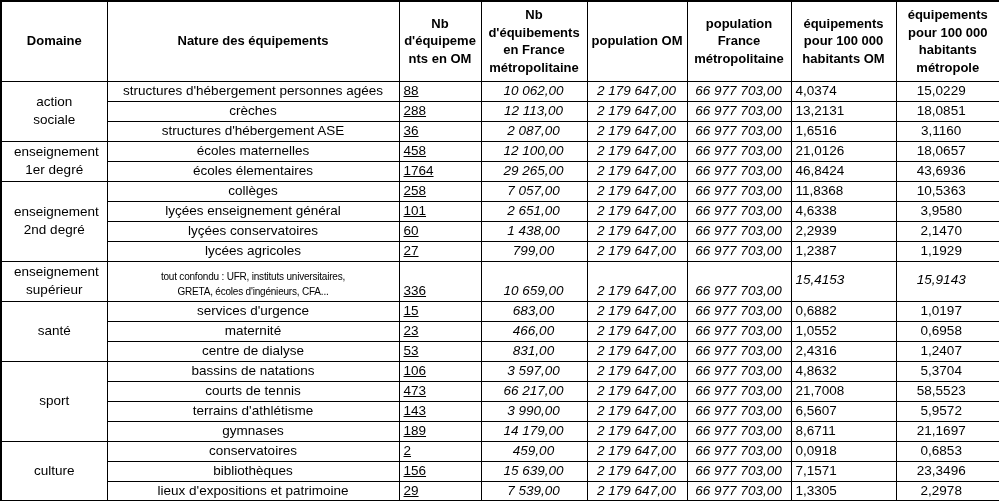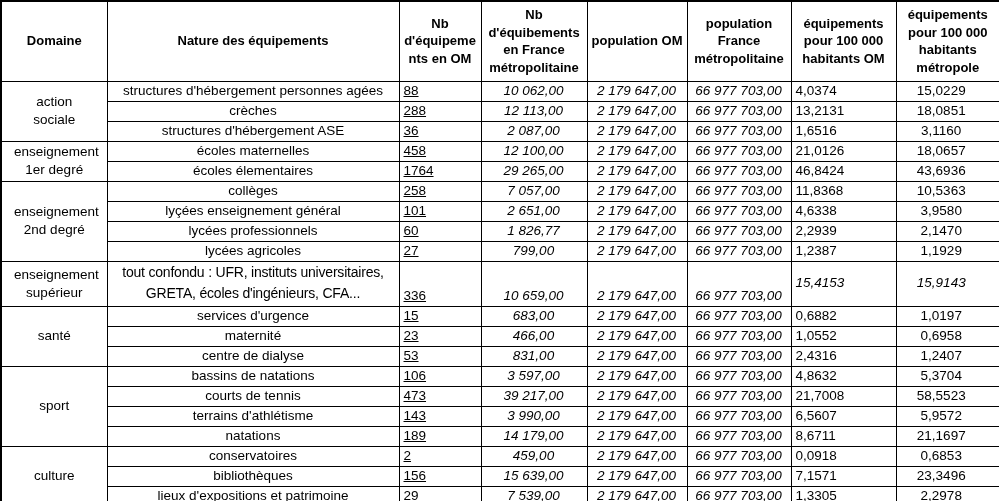--- a/index.html
+++ b/index.html
@@ -44,21 +44,21 @@
   td.domain {
     text-align: center;
     vertical-align: middle;
     white-space: normal;
     line-height: 1.3;
     padding: 0 12px;
   }
   td.nature { text-align: center; }
   td.wrap2 {
     white-space: pre-line;
-    font-size: 14px;
+    font-size: 10px;
     letter-spacing: -0.2px;
     line-height: 1.5;
     padding-bottom: 2px;
   }
   td.num-center { text-align: left; text-decoration: underline; }
   td.num-right  { text-align: center; padding-right: 5px; font-style: italic; }
   td.num-inset  { text-align: left; padding-right: 21px; }
   td.num-inset2 { text-align: center; padding-right: 17px; }
   td.vmid { vertical-align: middle; font-style: italic; }
 </style>
@@ -162,23 +162,23 @@
         <tr>
           <td class="nature">lyçées enseignement général</td>
           <td class="num-center">101</td>
           <td class="num-right">2 651,00</td>
           <td class="num-right">2 179 647,00</td>
           <td class="num-right">66 977 703,00</td>
           <td class="num-inset">4,6338</td>
           <td class="num-inset2">3,9580</td>
         </tr>
         <tr>
-          <td class="nature">lycées professionnels</td>
+          <td class="nature">lyçées conservatoires</td>
           <td class="num-center">60</td>
-          <td class="num-right">1 826,77</td>
+          <td class="num-right">1 438,00</td>
           <td class="num-right">2 179 647,00</td>
           <td class="num-right">66 977 703,00</td>
           <td class="num-inset">2,2939</td>
           <td class="num-inset2">2,1470</td>
         </tr>
         <tr>
           <td class="nature">lycées agricoles</td>
           <td class="num-center">27</td>
           <td class="num-right">799,00</td>
           <td class="num-right">2 179 647,00</td>
@@ -231,37 +231,37 @@
           <td class="num-center">106</td>
           <td class="num-right">3 597,00</td>
           <td class="num-right">2 179 647,00</td>
           <td class="num-right">66 977 703,00</td>
           <td class="num-inset">4,8632</td>
           <td class="num-inset2">5,3704</td>
         </tr>
         <tr>
           <td class="nature">courts de tennis</td>
           <td class="num-center">473</td>
-          <td class="num-right">39 217,00</td>
+          <td class="num-right">66 217,00</td>
           <td class="num-right">2 179 647,00</td>
           <td class="num-right">66 977 703,00</td>
           <td class="num-inset">21,7008</td>
           <td class="num-inset2">58,5523</td>
         </tr>
         <tr>
           <td class="nature">terrains d'athlétisme</td>
           <td class="num-center">143</td>
           <td class="num-right">3 990,00</td>
           <td class="num-right">2 179 647,00</td>
           <td class="num-right">66 977 703,00</td>
           <td class="num-inset">6,5607</td>
           <td class="num-inset2">5,9572</td>
         </tr>
         <tr>
-          <td class="nature">natations</td>
+          <td class="nature">gymnases</td>
           <td class="num-center">189</td>
           <td class="num-right">14 179,00</td>
           <td class="num-right">2 179 647,00</td>
           <td class="num-right">66 977 703,00</td>
           <td class="num-inset">8,6711</td>
           <td class="num-inset2">21,1697</td>
         </tr>
         <tr>
           <td class="domain" rowspan="3">culture</td>
           <td class="nature">conservatoires</td>

